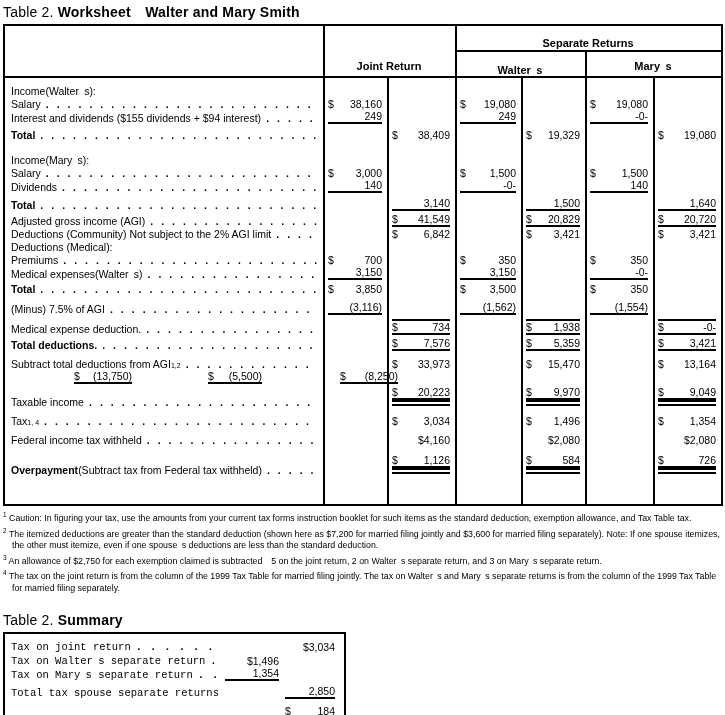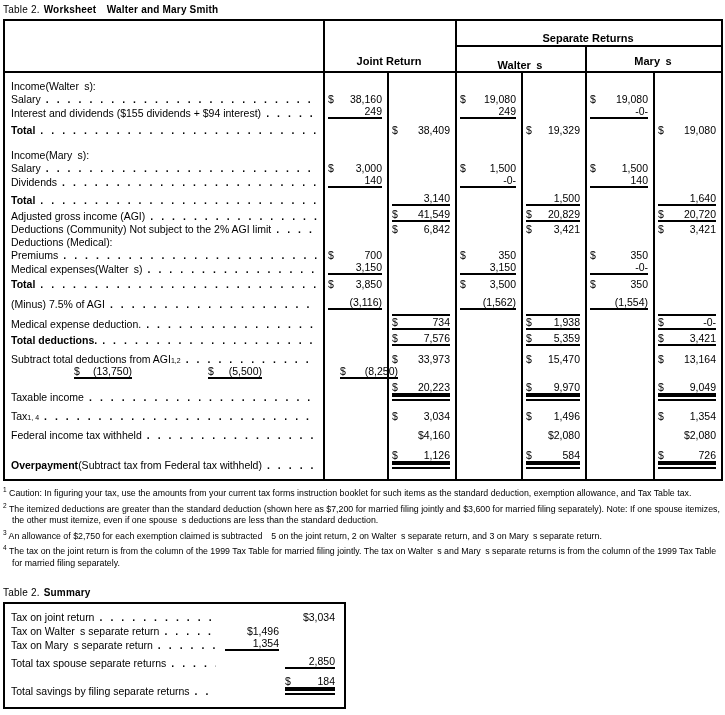--- a/index.html
+++ b/index.html
@@ -1,37 +1,37 @@
 <!DOCTYPE html>
 <html><head>
 <meta charset="utf-8">
 <style>
   html,body{margin:0;padding:0;}
   body{
     width:725px;height:715px;overflow:hidden;background:#fff;color:#000;
     font-family:"Liberation Sans","DejaVu Sans",sans-serif;font-size:10.5px;
     padding:3px 0 0 3px;box-sizing:border-box;
   }
-  .ttl{font-size:10px;margin:1px 0 4px 0;letter-spacing:.2px;}
+  .ttl{font-size:14px;margin:1px 0 4px 0;letter-spacing:.2px;}
   .ttl b{margin-left:4px;}
 
   
   .wtable{width:720px;border:2px solid #000;box-sizing:border-box;}
   .whead{height:50px;position:relative;border-bottom:2px solid #000;font-weight:bold;font-size:11px;}
   .vl{position:absolute;width:2px;background:#000;}
   .whl1{left:318px;top:0;bottom:0;}
   .whl2{left:450px;top:0;bottom:0;}
   .whl3{left:580px;top:24px;bottom:0;}
   .whh{position:absolute;left:450px;right:0;top:24px;height:0;border-top:2px solid #000;}
   .wh-joint{position:absolute;left:318px;width:132px;bottom:4px;text-align:center;}
   .wh-sep{position:absolute;left:450px;right:0;top:11px;text-align:center;}
   .wh-walter{position:absolute;left:450px;width:130px;bottom:0;text-align:center;}
   .wh-mary{position:absolute;left:580px;right:0;bottom:4px;text-align:center;}
 
-  .wbody{position:relative;padding:6px 0 8px 0;}
+  .wbody{position:relative;padding:6px 0 28px 0;}
   .bl1{left:318px;top:0;bottom:0;} .bl2{left:382px;top:0;bottom:0;}
   .bl3{left:450px;top:0;bottom:0;} .bl4{left:516px;top:0;bottom:0;}
   .bl5{left:580px;top:0;bottom:0;} .bl6{left:648px;top:0;bottom:0;}
 
   .brow{display:flex;align-items:flex-end;min-height:13px;}
   .lbl{width:318px;box-sizing:border-box;padding-left:6px;display:flex;align-items:baseline;overflow:hidden;white-space:nowrap;}
   .lbl sup{font-size:7px;line-height:1;}
   .dots{flex:1;overflow:hidden;white-space:nowrap;letter-spacing:8px;font-weight:bold;padding-left:5px;margin-right:6px;}
   .dots::after{content:"..........................................................";}
   .cell{box-sizing:border-box;padding:0 5px;display:flex;align-items:flex-end;}
@@ -49,21 +49,21 @@
 
   
   .fnotes{margin:5px 2px 0 0;width:720px;font-size:8.8px;line-height:1.32;}
   .fn{padding-left:9px;text-indent:-9px;margin-bottom:2px;}
   .fn sup{font-size:6.5px;}
 
   
   .sttl{margin-top:18px;}
   .sbox{width:343px;border:2px solid #000;box-sizing:border-box;padding:5px 6px 10px 6px;margin-top:2px;}
   .srow{display:flex;align-items:flex-end;min-height:14px;}
-  .slbl{flex:1;display:flex;align-items:flex-start;overflow:hidden;white-space:nowrap;}
+  .slbl{flex:1;display:flex;align-items:flex-start;overflow:hidden;white-space:nowrap;font-family:Liberation Mono, monospace;}
   .sc2{width:60px;box-sizing:border-box;padding:0 3px;display:flex;align-items:flex-end;}
   .sc3{width:56px;box-sizing:border-box;padding:0 3px;display:flex;align-items:flex-end;}
 </style>
 </head>
 <body>
 
 <div class="ttl"><span>Table 2.</span><b>Worksheet  Walter and Mary Smith</b></div>
 
 <div class="wtable">
 

